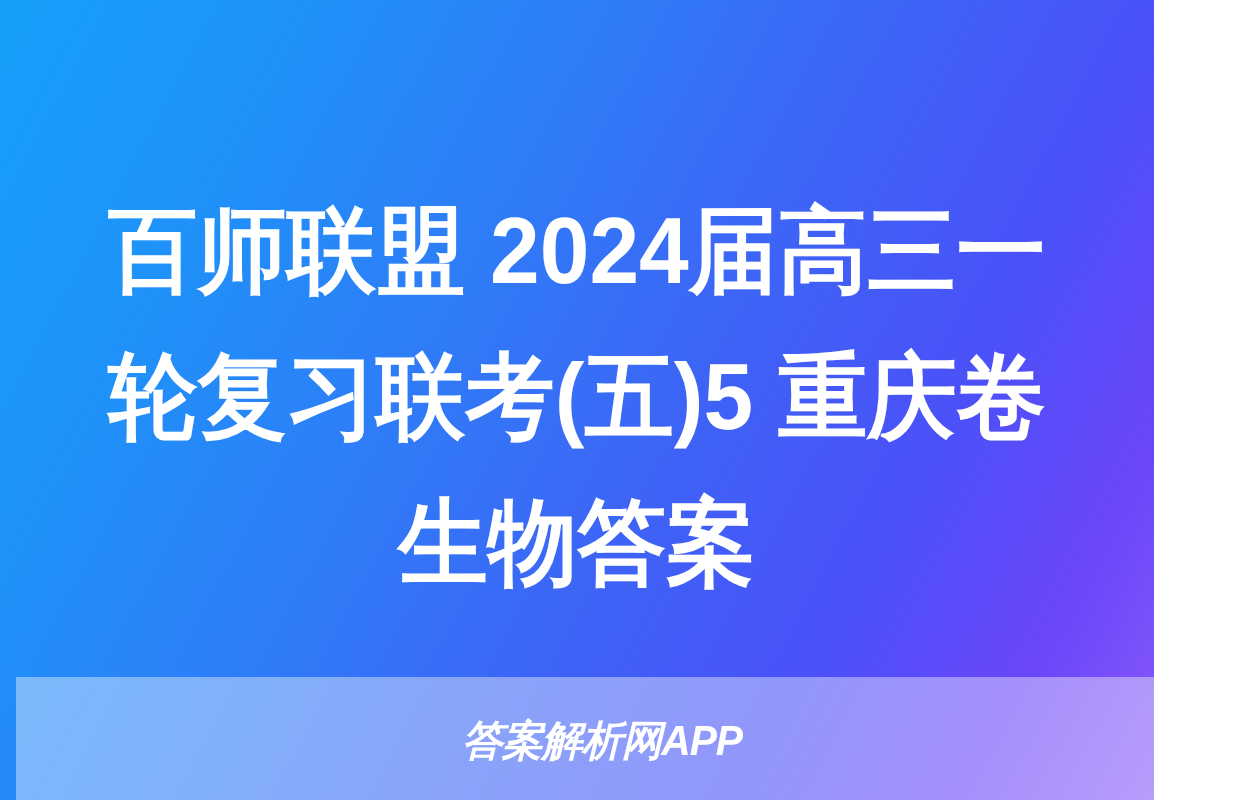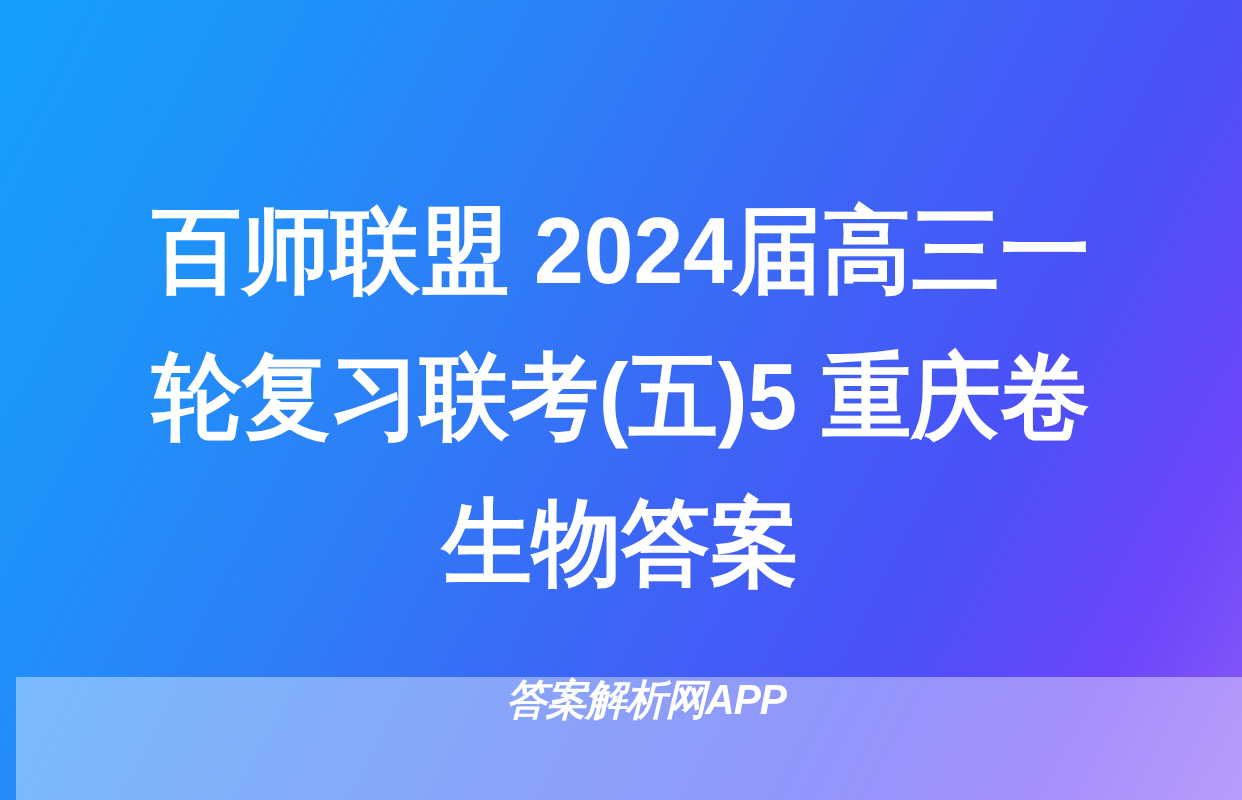--- a/index.html
+++ b/index.html
@@ -4,21 +4,21 @@
 <title>Answer Banner</title>
 <style>
   html, body {
     margin: 0;
     padding: 0;
     background: #ffffff;
   }
 
   #banner {
     position: relative;
-    width: 1242px;
+    width: 1154px;
     height: 800px;
     overflow: hidden;
     font-family: "Liberation Sans", "DejaVu Sans", sans-serif;
     
     background: linear-gradient(118deg,
         #15A0FB 0%,
         #1E93F9 18%,
         #2E7DF7 38%,
         #3E63F6 58%,
         #4A51F8 74%,
@@ -52,20 +52,21 @@
 
   
   #bottom-band {
     position: absolute;
     left: 16px;
     right: 0;
     top: 677px;
     height: 123px;
     background: rgba(255, 255, 255, 0.40);
     display: flex;
+    align-items: center;
     justify-content: center;
     padding-left: 35px;
   }
 
   #watermark {
     color: #ffffff;
     font-size: 42px;
     font-weight: 700;
     font-style: italic;
     letter-spacing: -1px;

